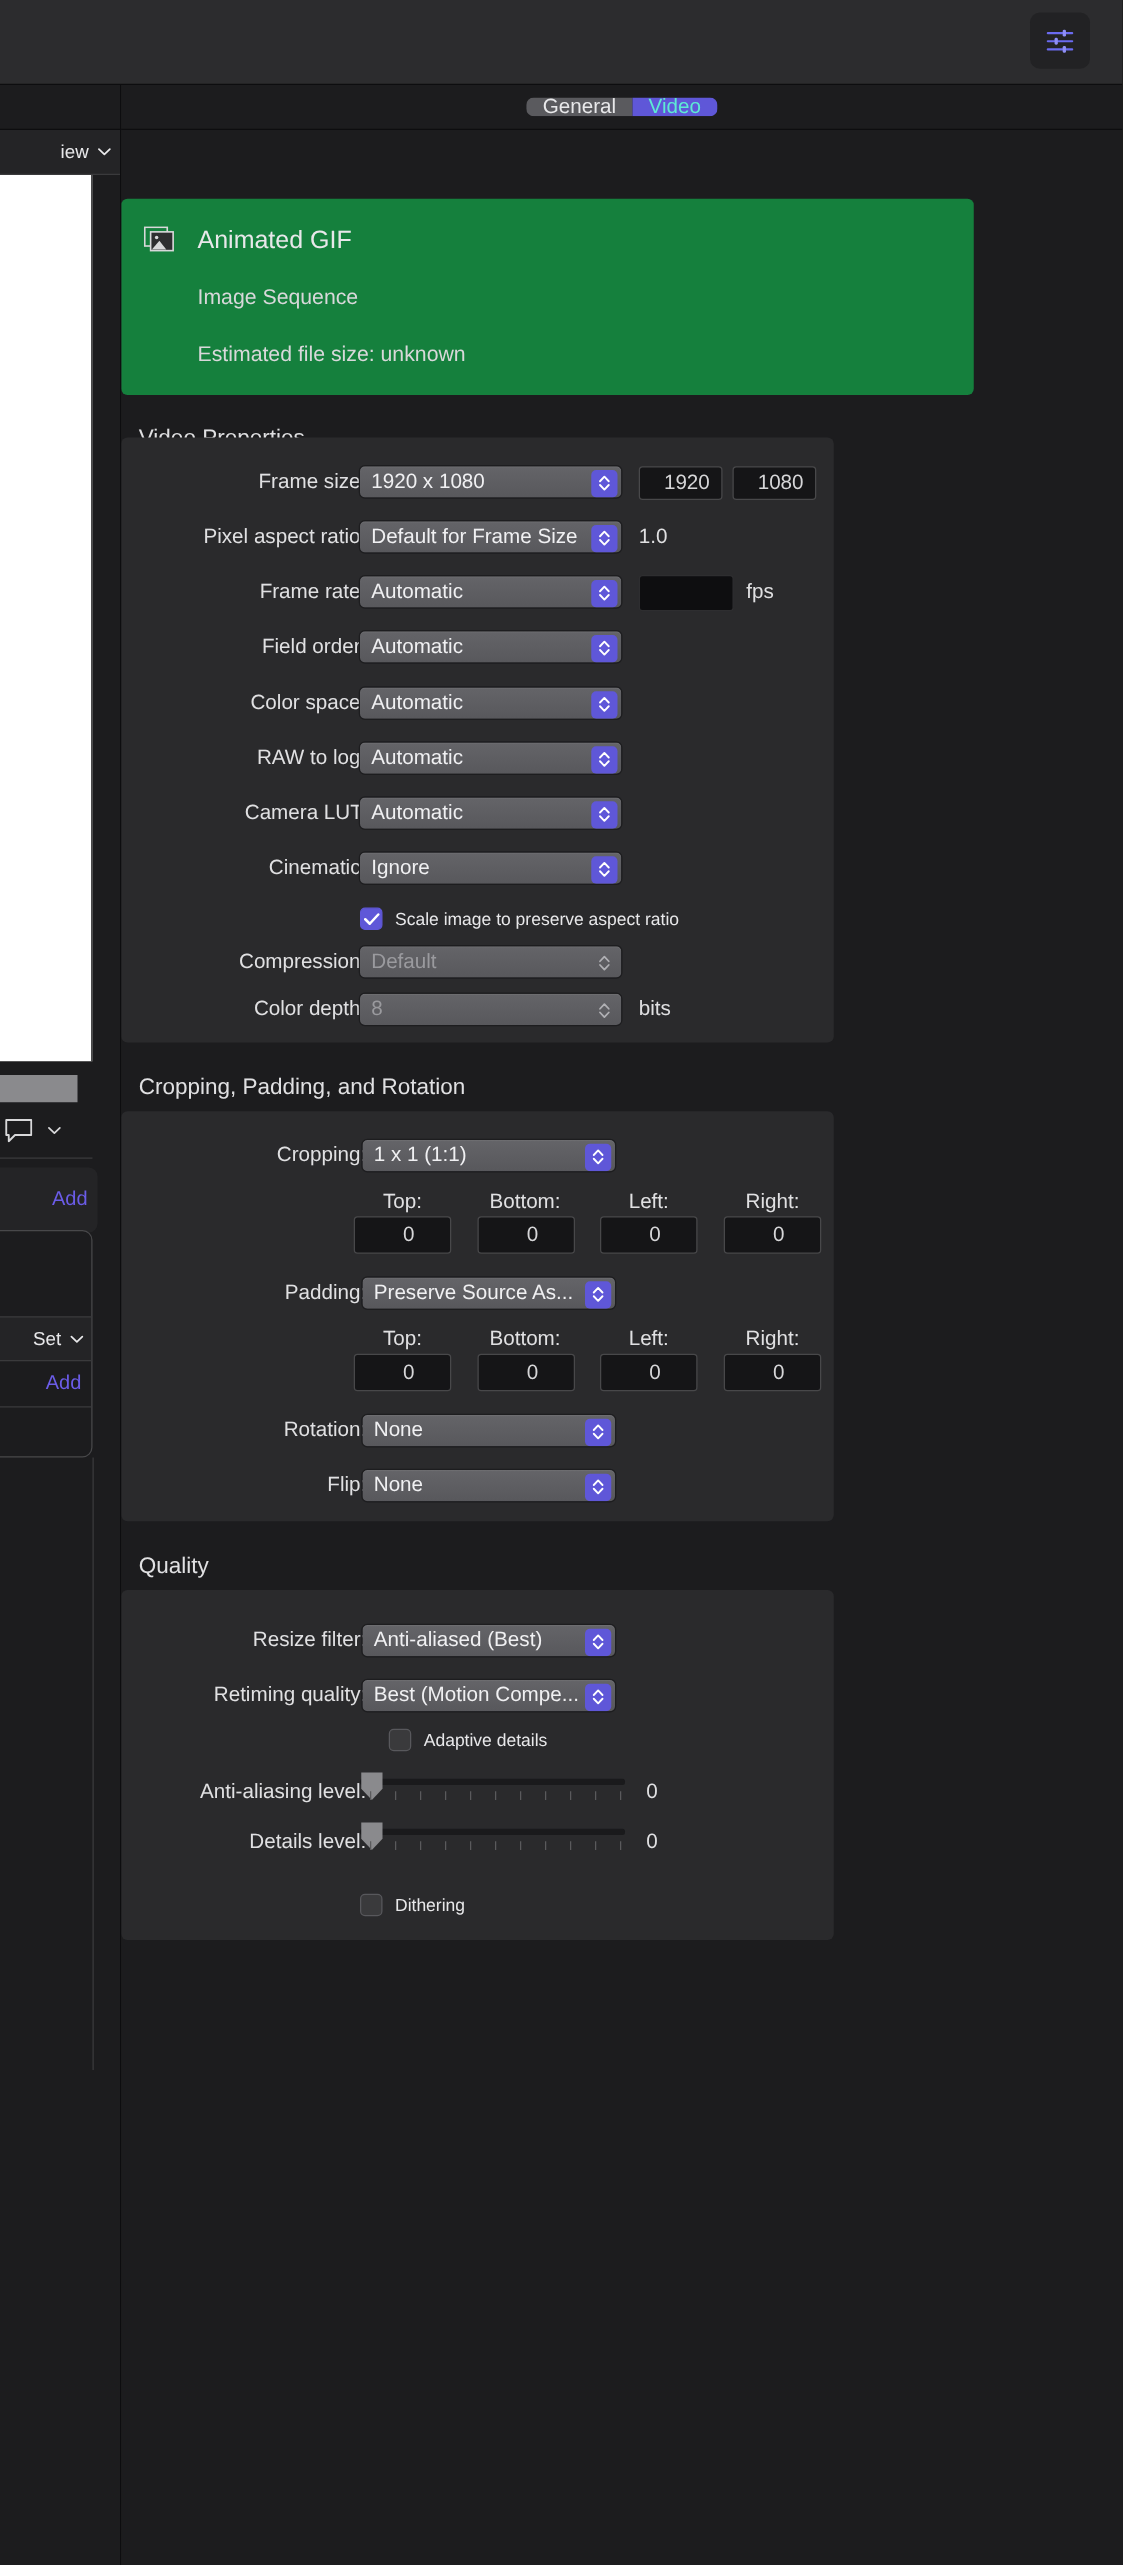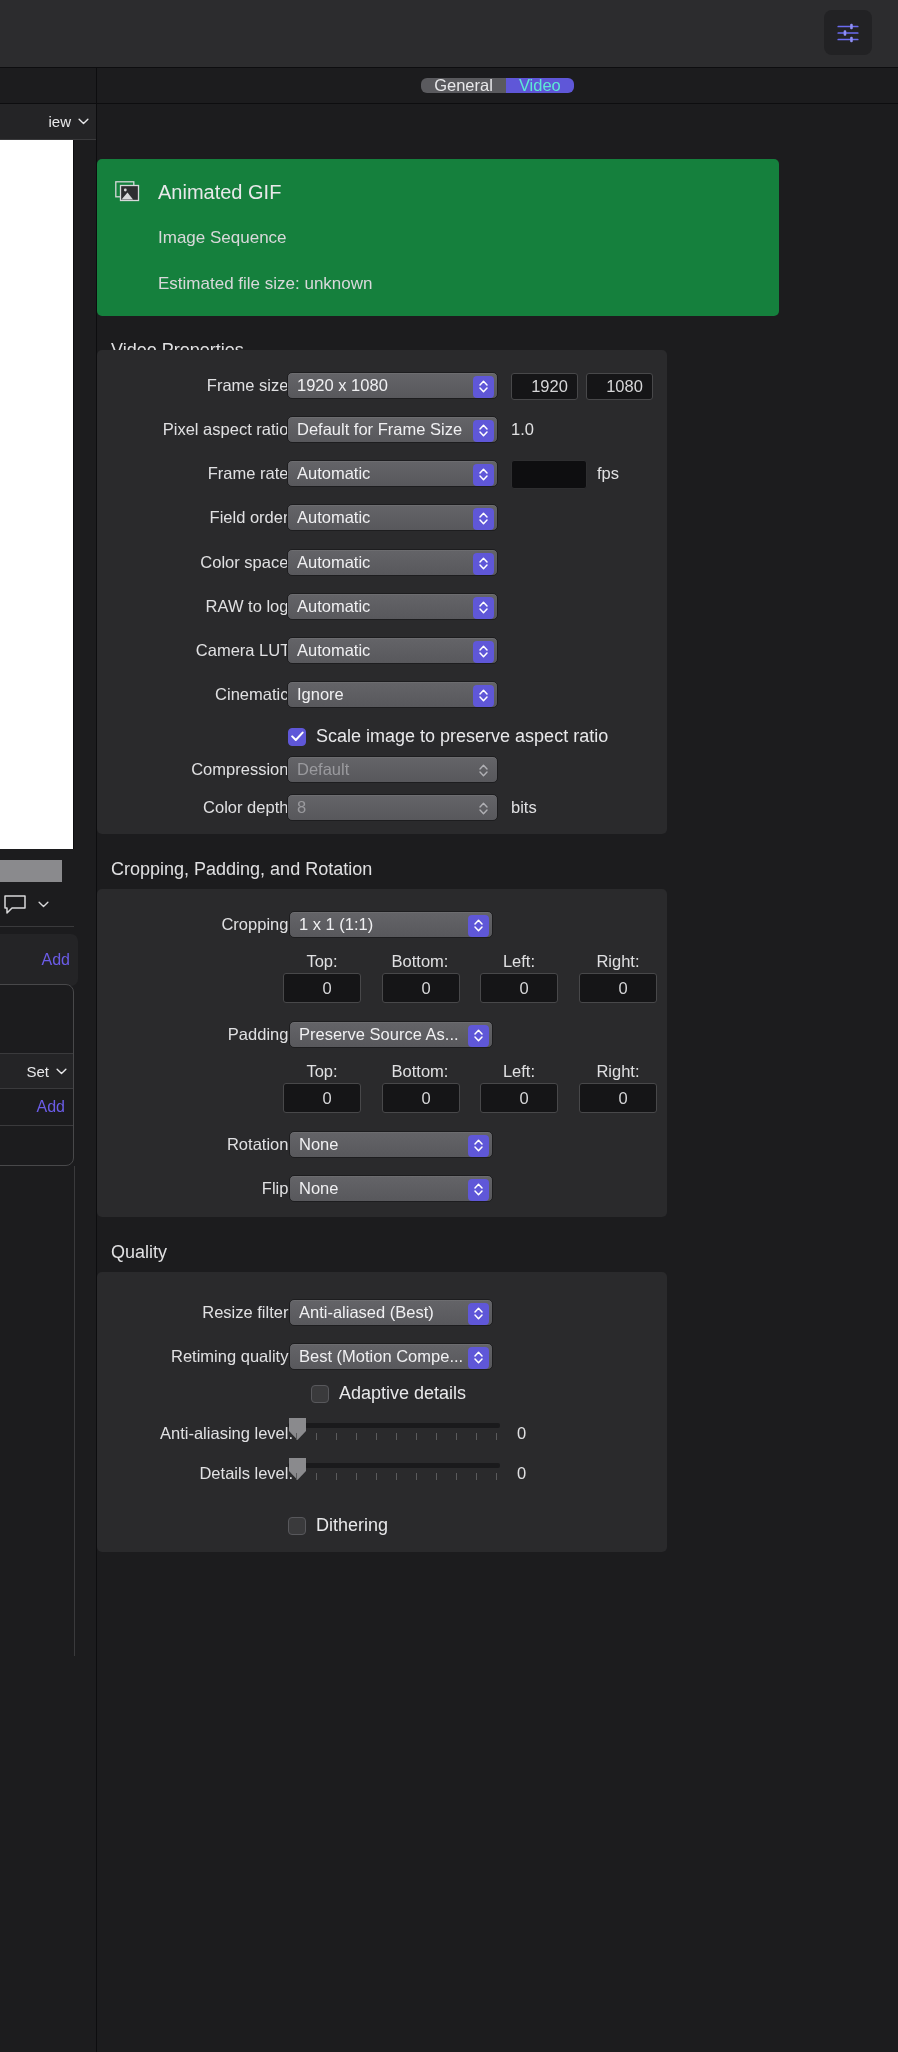--- a/index.html
+++ b/index.html
@@ -164,21 +164,21 @@
 
   .colhdr { position: absolute; font-size: 16.5px; color: #e0e0e2; text-align: center; }
 
   
   .cbrow { position: absolute; display: flex; align-items: center; gap: 10px; }
   .cbox {
     width: 18px; height: 18px; border-radius: 4px; flex: none;
     background: #3a3a3c; border: 1px solid #58585c;
   }
   .cbox.on { background: #5f57d8; border-color: #5f57d8; display: flex; align-items: center; justify-content: center; }
-  .cb-label { font-size: 18px; color: #e8e8ea; text-align: right; }
+  .cb-label { font-size: 14px; color: #e8e8ea; text-align: right; }
 
   
   .slider { position: absolute; width: 212px; height: 30px; }
   .sl-track {
     position: absolute; left: 0; top: 7px; width: 212px; height: 5px;
     background: #1a1a1c; border-radius: 2px;
   }
   .sl-knob {
     position: absolute; left: 0px; top: 1px; width: 19px; height: 24px;
   }

